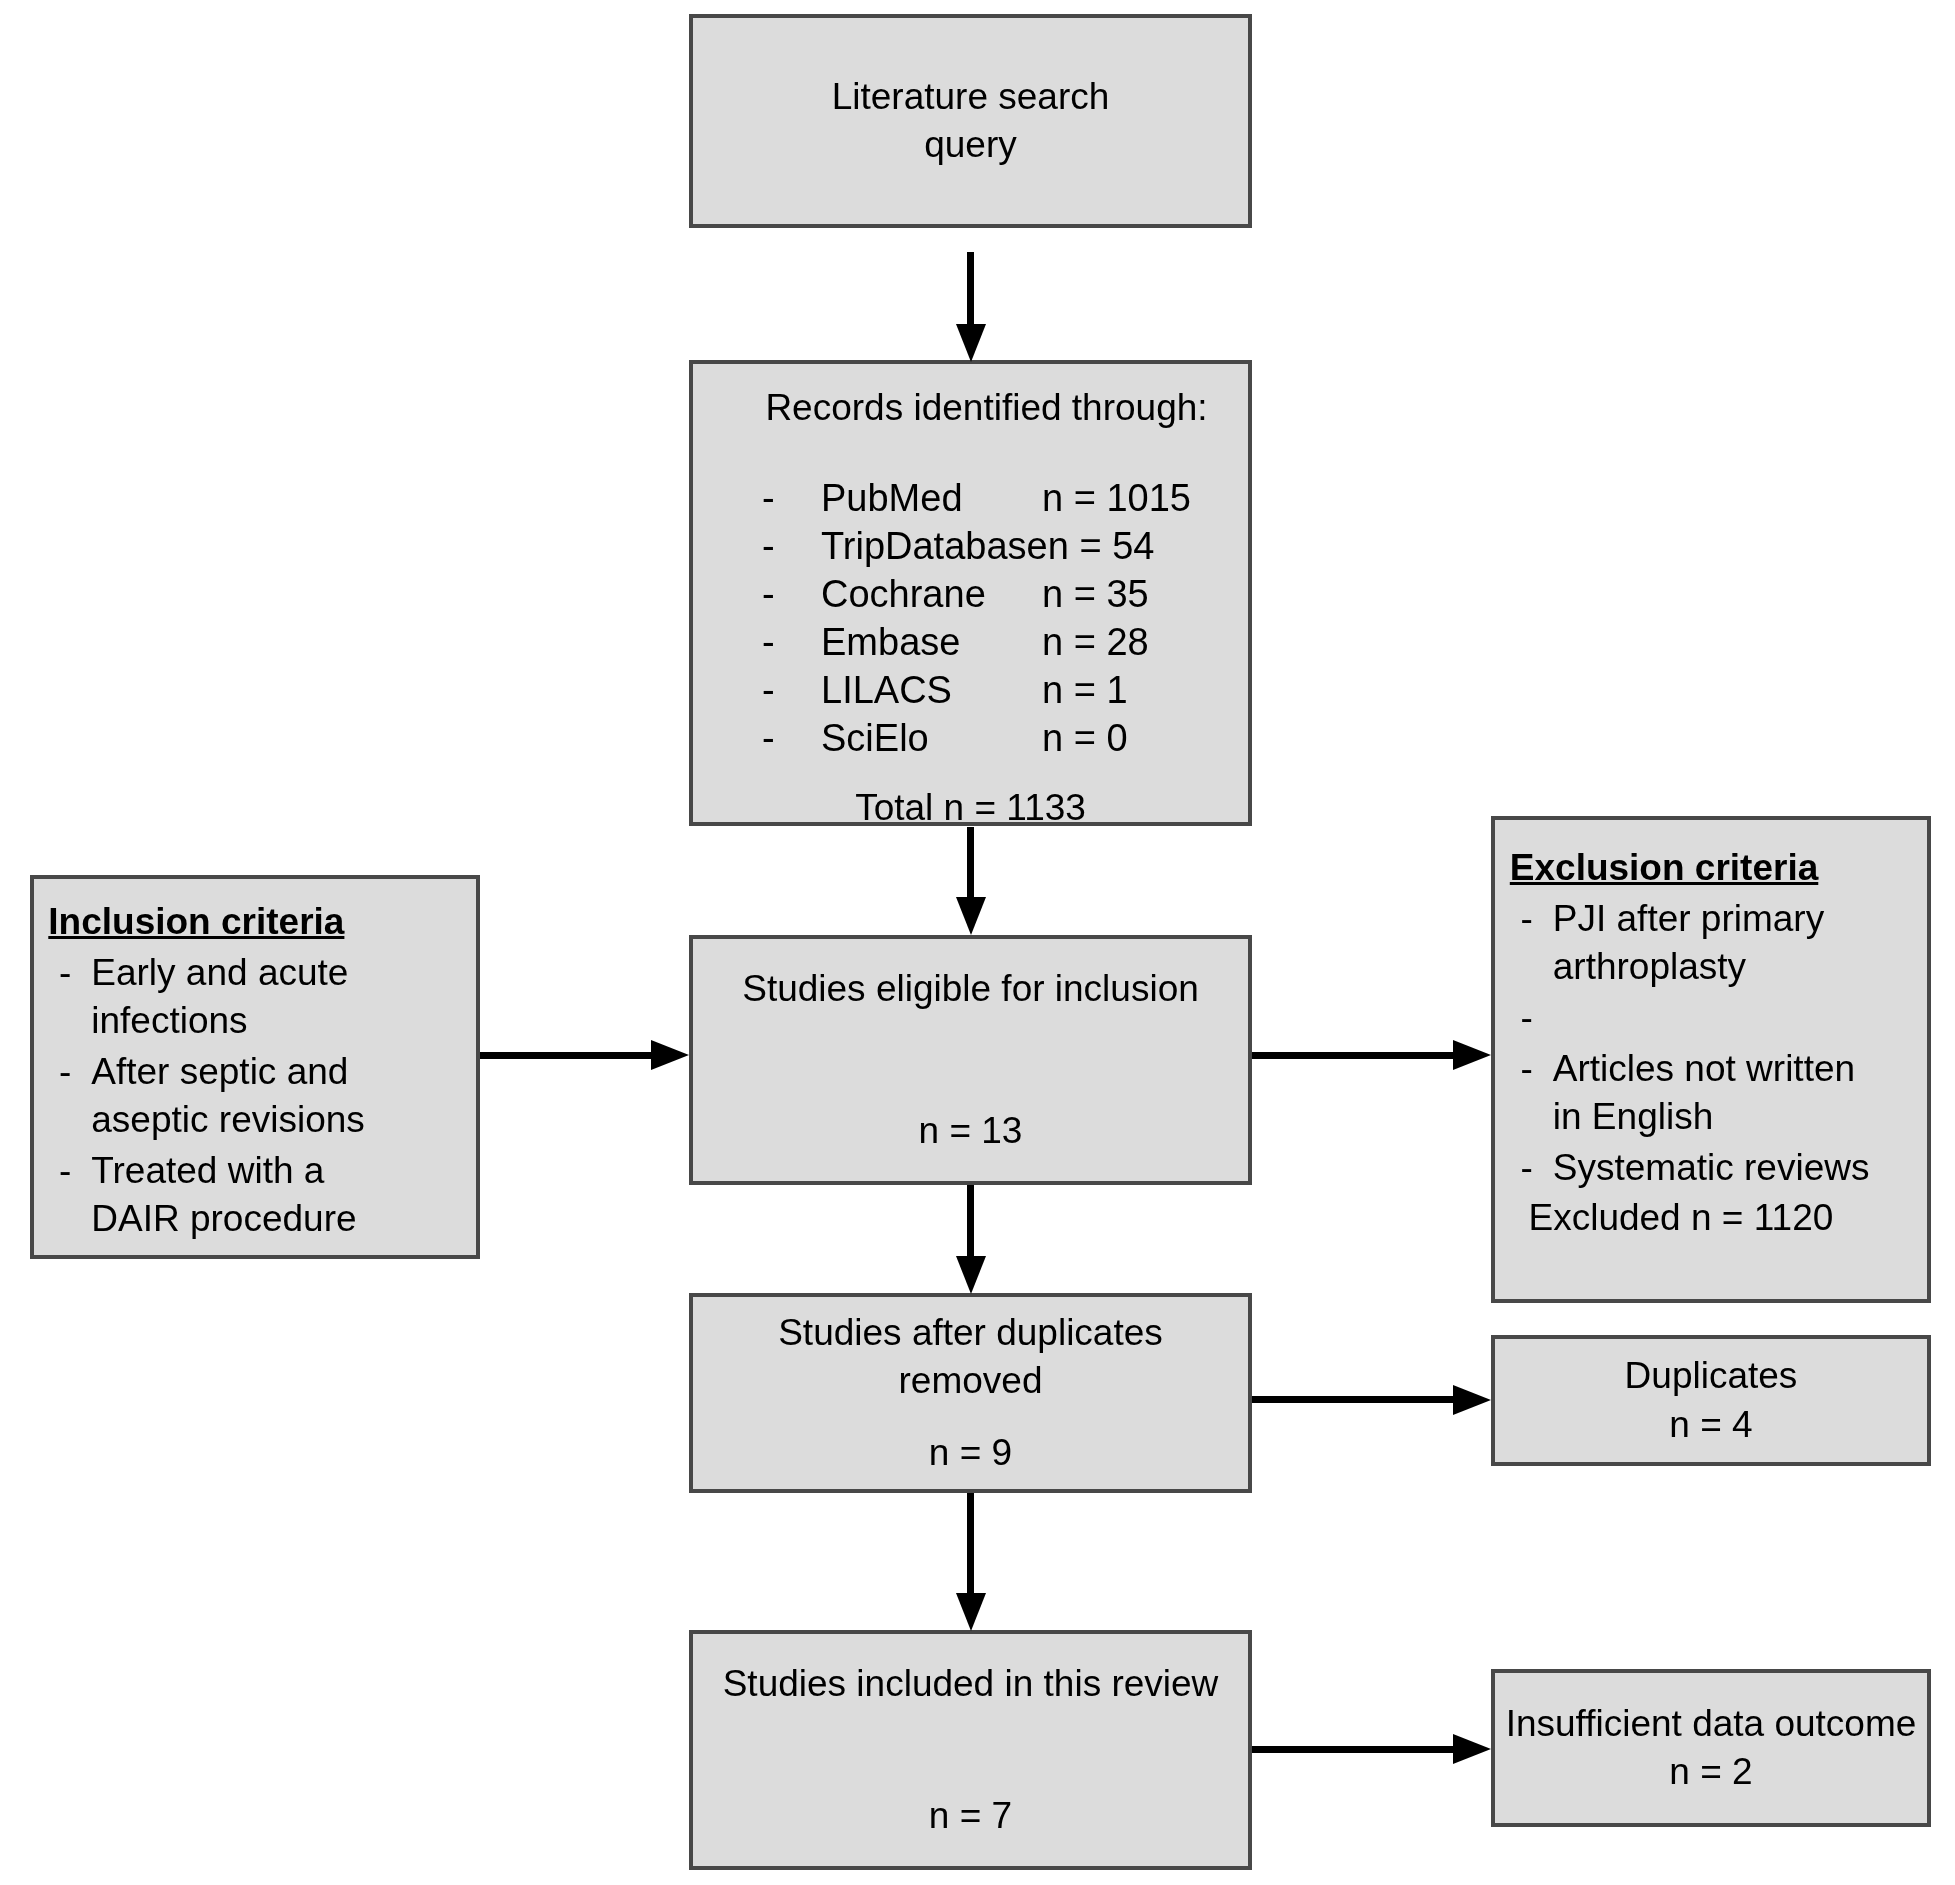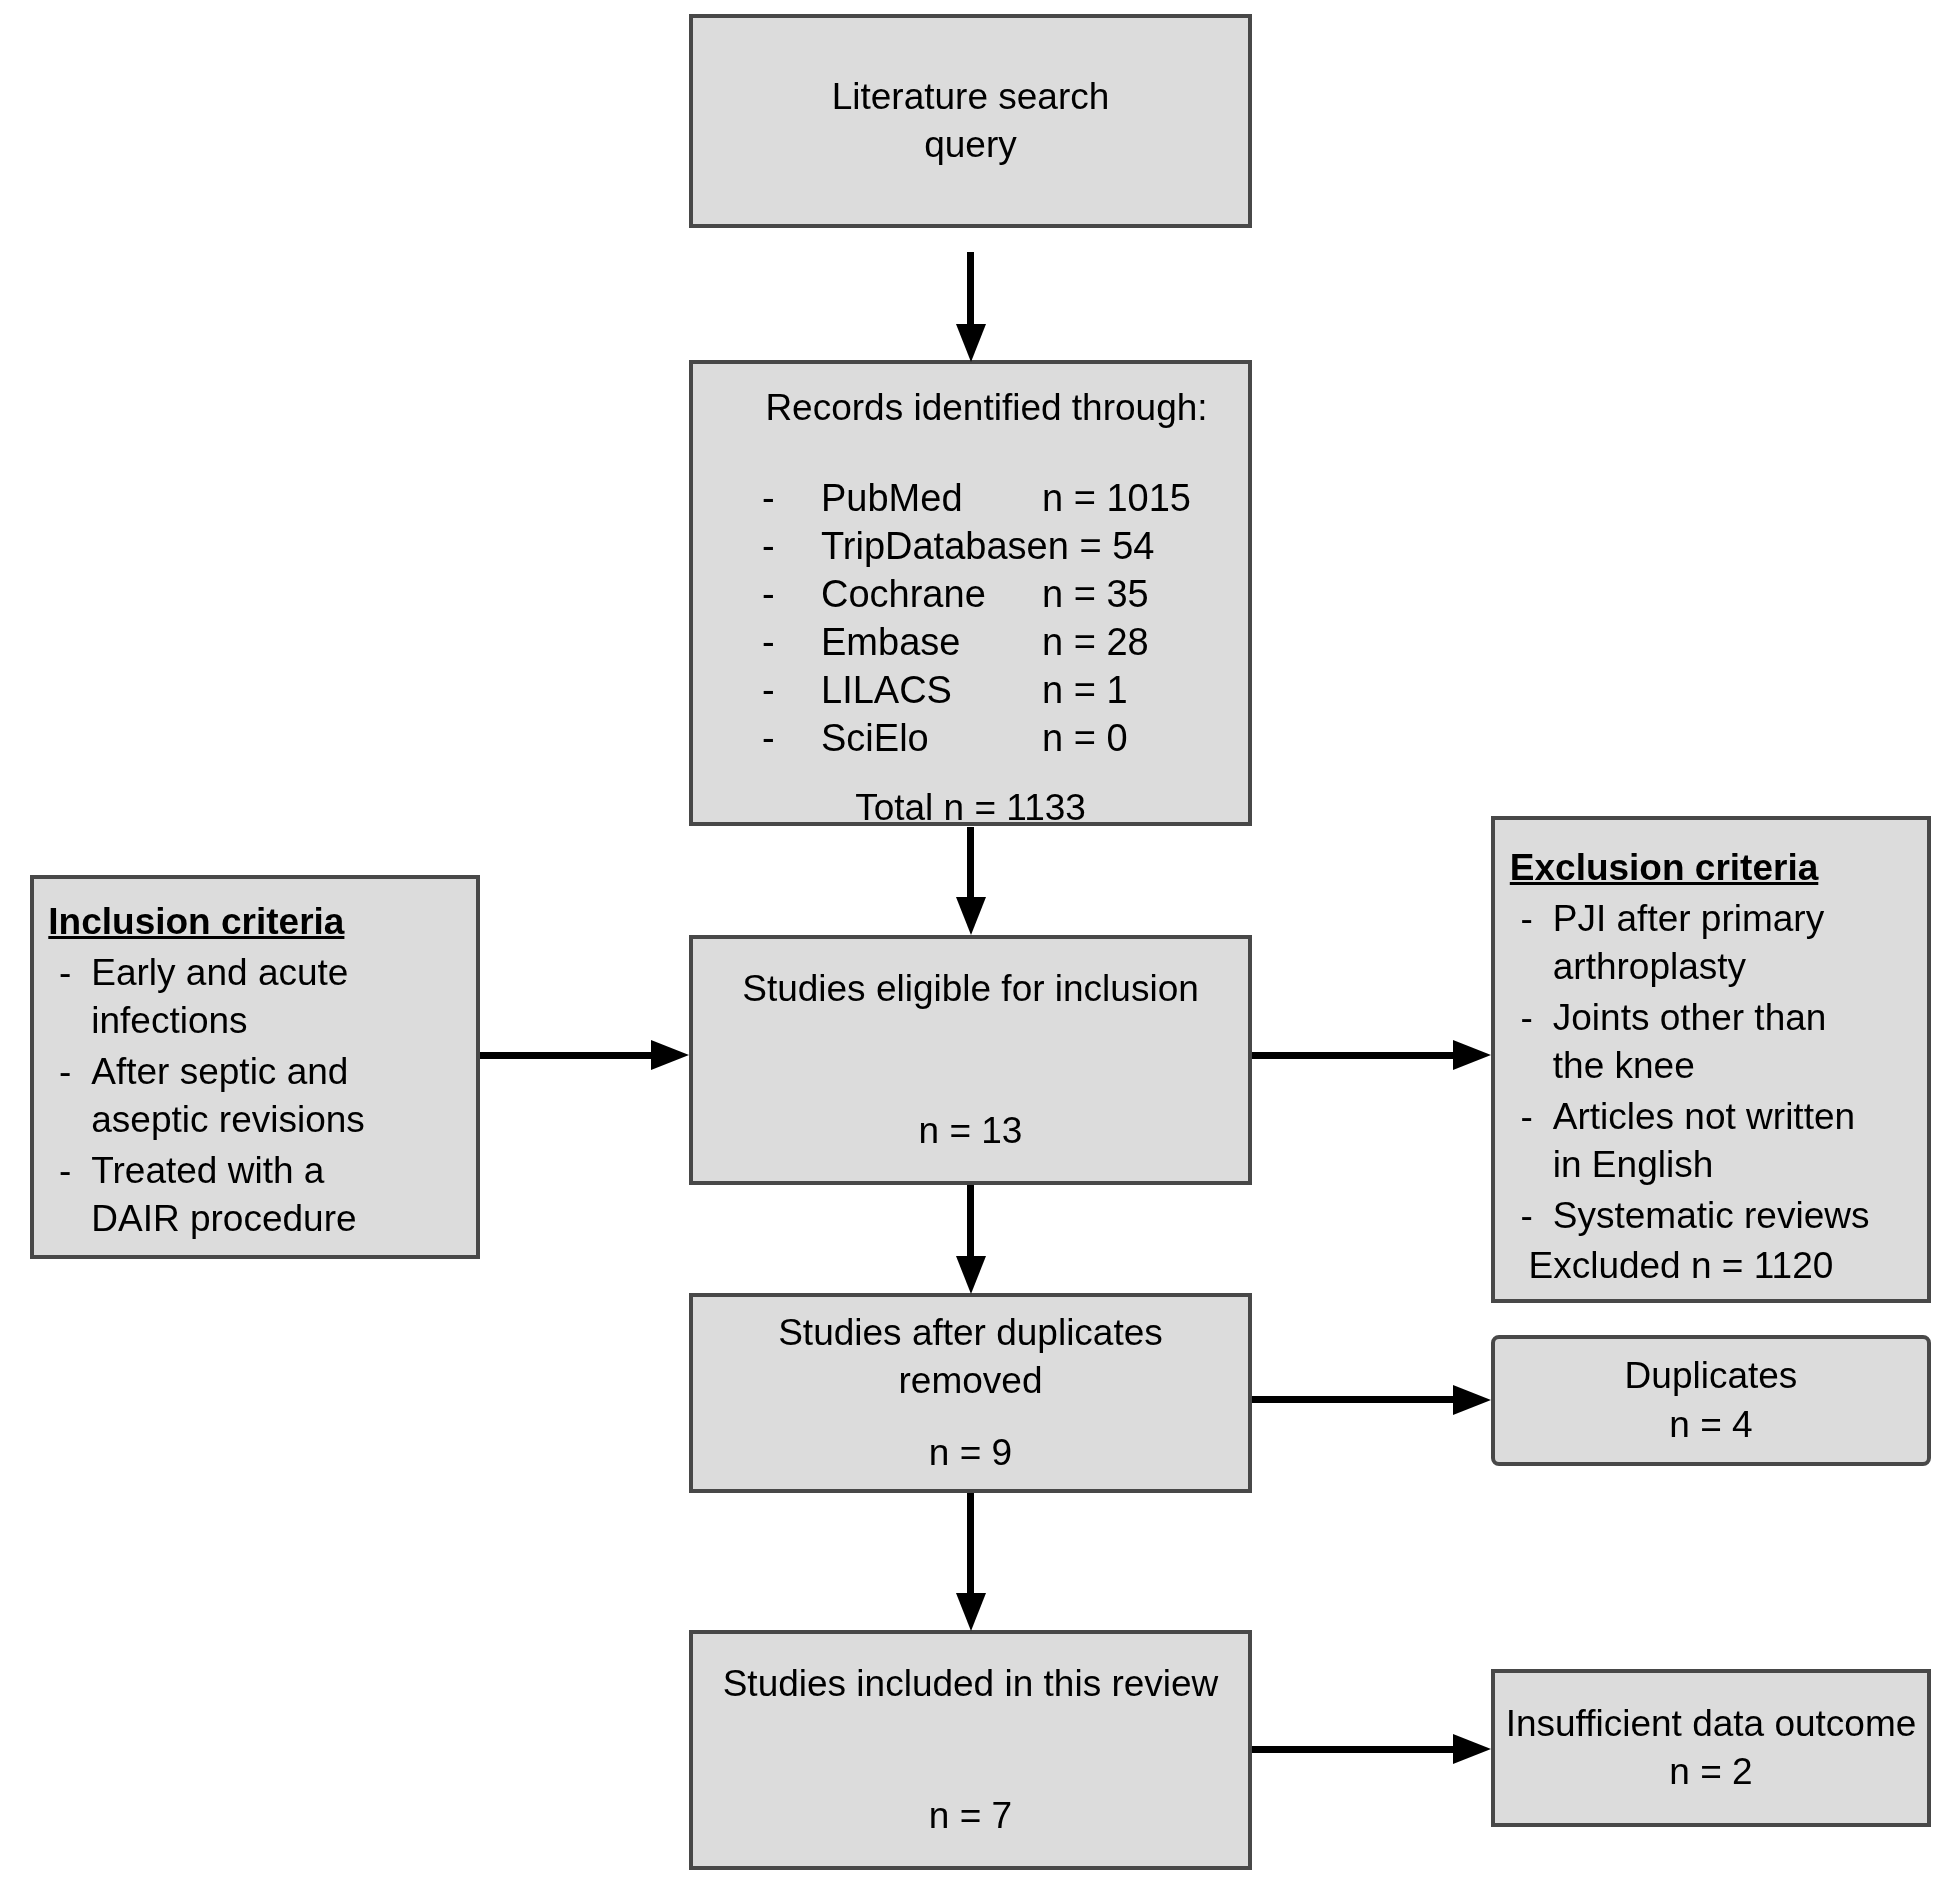--- a/index.html
+++ b/index.html
@@ -42,21 +42,21 @@
     white-space: pre-line;
   }
   
   #box-literature { top: 13.8px;   height: 214px; }
   #box-records    { top: 360px;  height: 466px; padding: 19.7px 0 0 0; }
   #box-eligible   { top: 935px; height: 250px; gap: 93px; }
   #box-afterdup   { top: 1293px; height: 200px; gap: 24.6px; }
   #box-included   { top: 1630px; height: 240px; gap: 84px; align-items: center; }
   #box-inclusion  { left: 29.5px;  width: 450px; top: 875px; height: 384px; padding: 18.7px 13.8px 0 14.8px; }
   #box-exclusion  { top: 816px; height: 487px; padding: 23.6px 9.8px 0 14.8px; }
-  #box-duplicates { top: 1335px; height: 131px; border-radius: 8px; }
+  #box-duplicates { top: 1335px; height: 131px; }
   #box-insufficient { top: 1669px; height: 158px; }
 
   .box-title {
     font-weight: bold;
     text-decoration: underline;
     display: block;
   }
   
   #records-title { text-align: center; display: block; padding-left: 32px; }
   .db-list { margin-top: 42px; }
@@ -197,22 +197,20 @@
 
   <div id="box-exclusion" class="box right-col">
     <span class="box-title">Exclusion criteria</span>
     <div class="crit-row">
       <span class="crit-dash">-</span>
       <span class="crit-text pre">PJI after primary
 arthroplasty</span>
     </div>
     <div class="crit-row">
       <span class="crit-dash">-</span>
-      <span class="crit-text pre">Joints other than
-the knee</span>
     </div>
     <div class="crit-row">
       <span class="crit-dash">-</span>
       <span class="crit-text pre">Articles not written
 in English</span>
     </div>
     <div class="crit-row">
       <span class="crit-dash">-</span>
       <span class="crit-text pre">Systematic reviews</span>
     </div>

